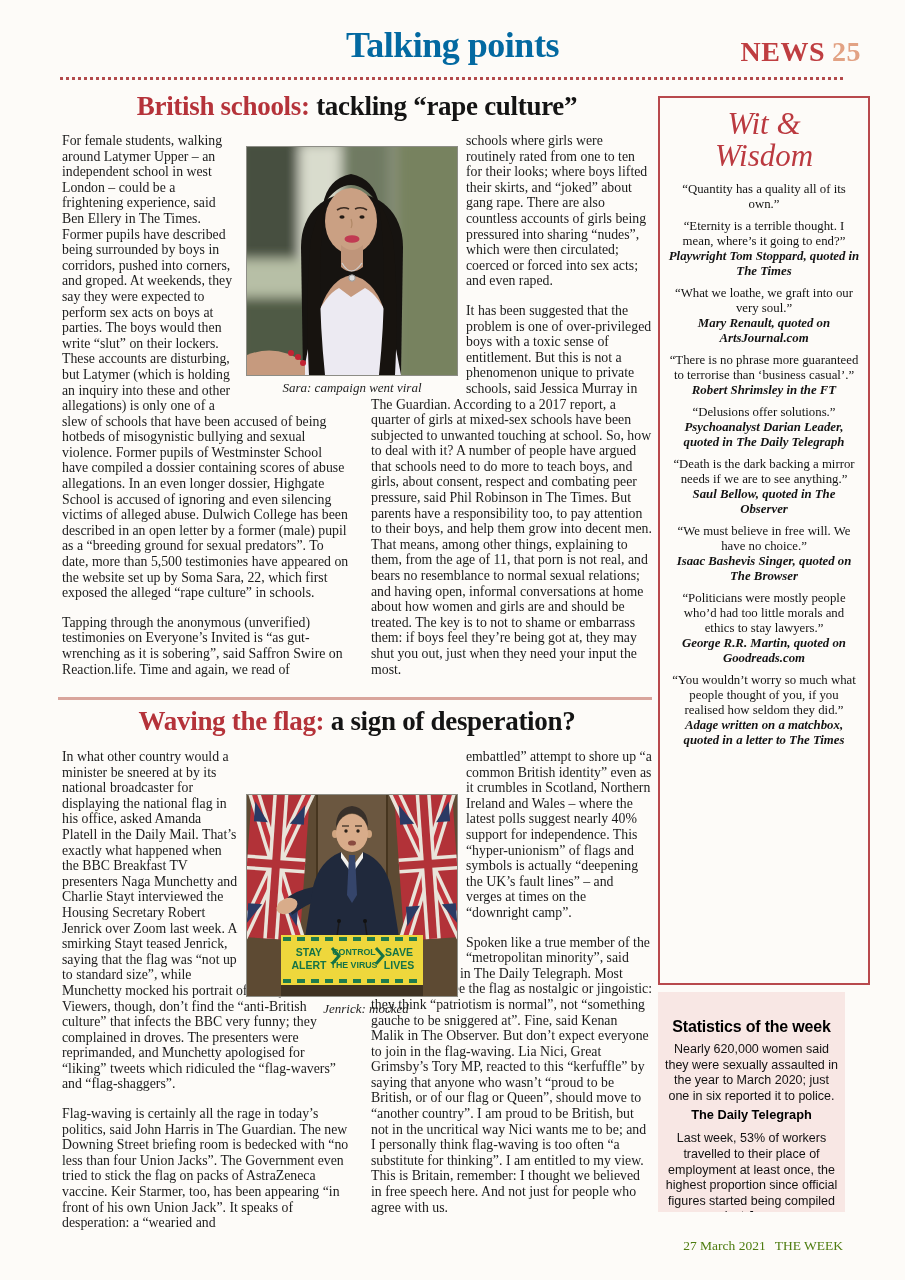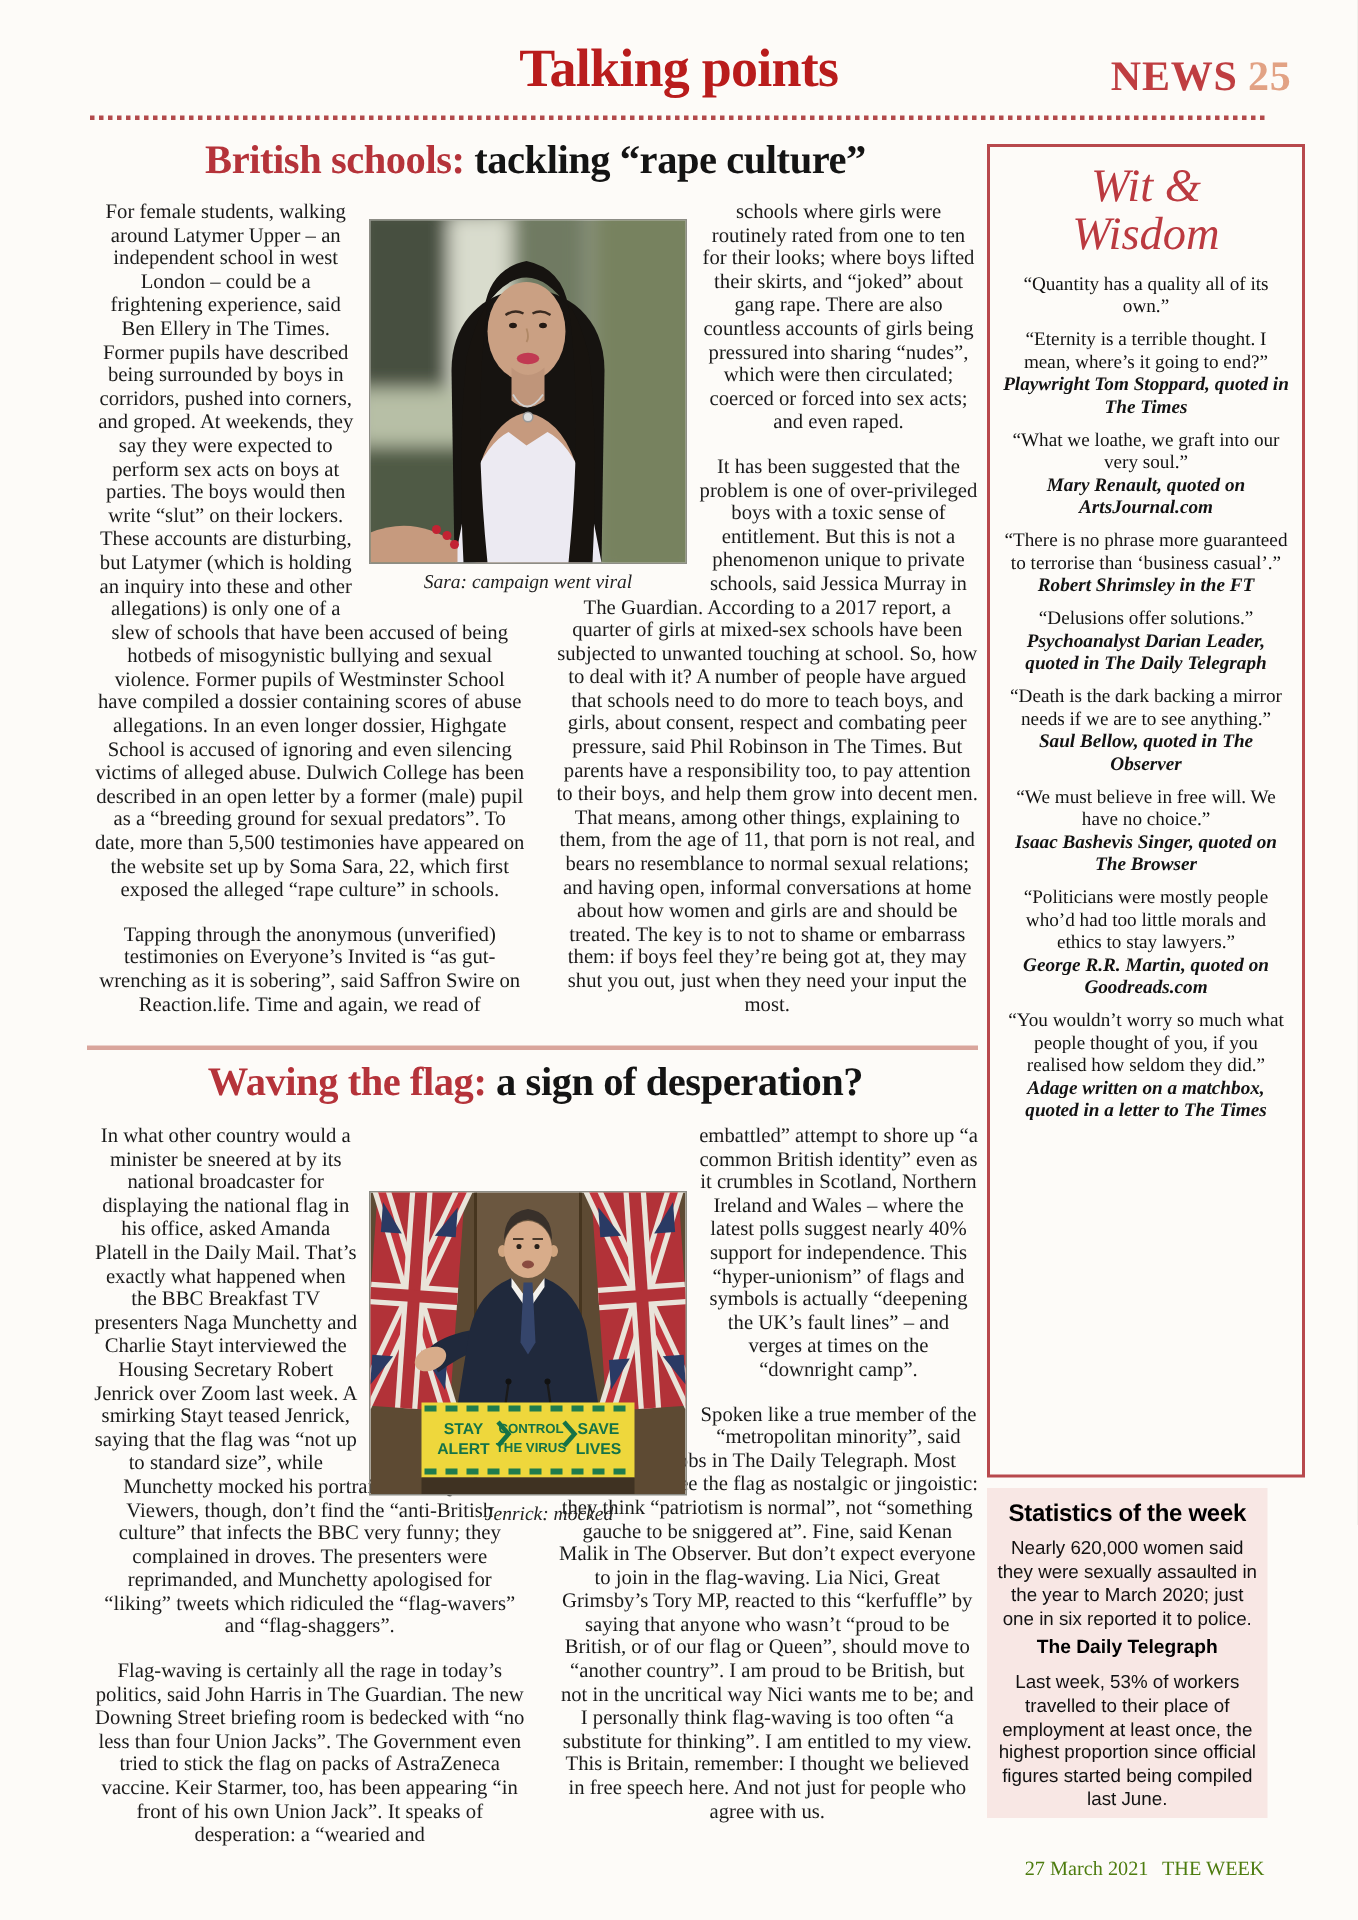--- a/index.html
+++ b/index.html
@@ -5,21 +5,21 @@
 <style>
   html,body { margin:0; padding:0; background:#e9e6e2; }
   #page {
     position:relative; width:905px; height:1280px; margin:0 auto;
     background:#fdfbf8; overflow:hidden;
     font-family:"Liberation Serif", serif; color:#1a1a1a;
   }
   
   .page-title {
     position:absolute; top:26px; left:0; width:100%; text-align:center;
-    font:bold 36px/1.1 "Liberation Serif", serif; color:#b91c1c; letter-spacing:-0.5px; margin:0;
+    font:bold 36px/1.1 "Liberation Serif", serif; color:#0369a1; letter-spacing:-0.5px; margin:0;
   }
   .news-tag {
     position:absolute; top:38px; right:44px;
     font:bold 28px/1 "Liberation Serif", serif; color:#bf3e41; letter-spacing:0.5px;
   }
   .news-tag .num { color:#e2a284; margin-left:7px; }
   .dotted-rule {
     position:absolute; top:77px; left:60px; width:783px; height:0;
     border-top:3px dotted #b24a4c;
   }
@@ -29,21 +29,21 @@
     font:bold 27px/30px "Liberation Serif", serif; color:#141414; letter-spacing:-0.3px;
   }
   .art-title .red { color:#b5333a; }
   #a1-title { top:91px; }
   #a2-title { top:706px; }
   
   .col {
     position:absolute; font:13.8px/15.6px "Liberation Serif", serif; color:#1b1b1b;
     overflow:hidden;
   }
-  .col p { margin:0 0 14px 0;text-align:center; }
+  .col p { margin:0 0 14px 0; }
   .sp-r { float:right; width:112px; }
   .sp-l { float:left; width:95px; }
   #a1c1 { left:62px;  top:133px; width:289px; height:562px; }
   #a1c2 { left:371px; top:133px; width:281px; height:562px; }
   #a2c1 { left:62px;  top:749px; width:289px; height:505px; }
   #a2c2 { left:371px; top:749px; width:281px; height:505px; }
   
   figure.photo { position:absolute; margin:0; text-align:center; }
   figure.photo svg { display:block; border:1px solid #8d8d86; }
   figure.photo figcaption {
@@ -60,21 +60,21 @@
     text-align:center; overflow:hidden;
   }
   .ww-title {
     font:italic 400 31px/32px "Liberation Serif", serif; color:#bb3a40; margin:4px 0 10px 0;
   }
   .quote { margin:0 0 7px 0; font:12.8px/15px "Liberation Serif", serif; color:#131313; }
   .q-attr { font-weight:bold; font-style:italic; }
   
   .stats {
     position:absolute; left:658px; top:992px; width:187px; height:220px;
-    background:#f8e7e4; box-sizing:border-box; padding:9px 6px;
+    background:#f8e7e4; box-sizing:border-box; padding:26px 6px;
     text-align:center; font-family:"Liberation Sans", sans-serif; overflow:hidden;
   }
   .stats h3 { margin:0 0 6px 0; font-size:16px; font-weight:bold; color:#000; letter-spacing:-0.2px; }
   .stat-text { font-size:12.5px; line-height:15.6px; color:#111; margin:0 0 3px 0;text-align:center; }
   .stat-src  { font-size:12.8px; font-weight:bold; color:#000; margin:0 0 9px 0; }
   
   .footer {
     position:absolute; top:1239px; right:62px;
     font:13.5px/1 "Liberation Serif", serif; color:#4d7c0f;
   }

